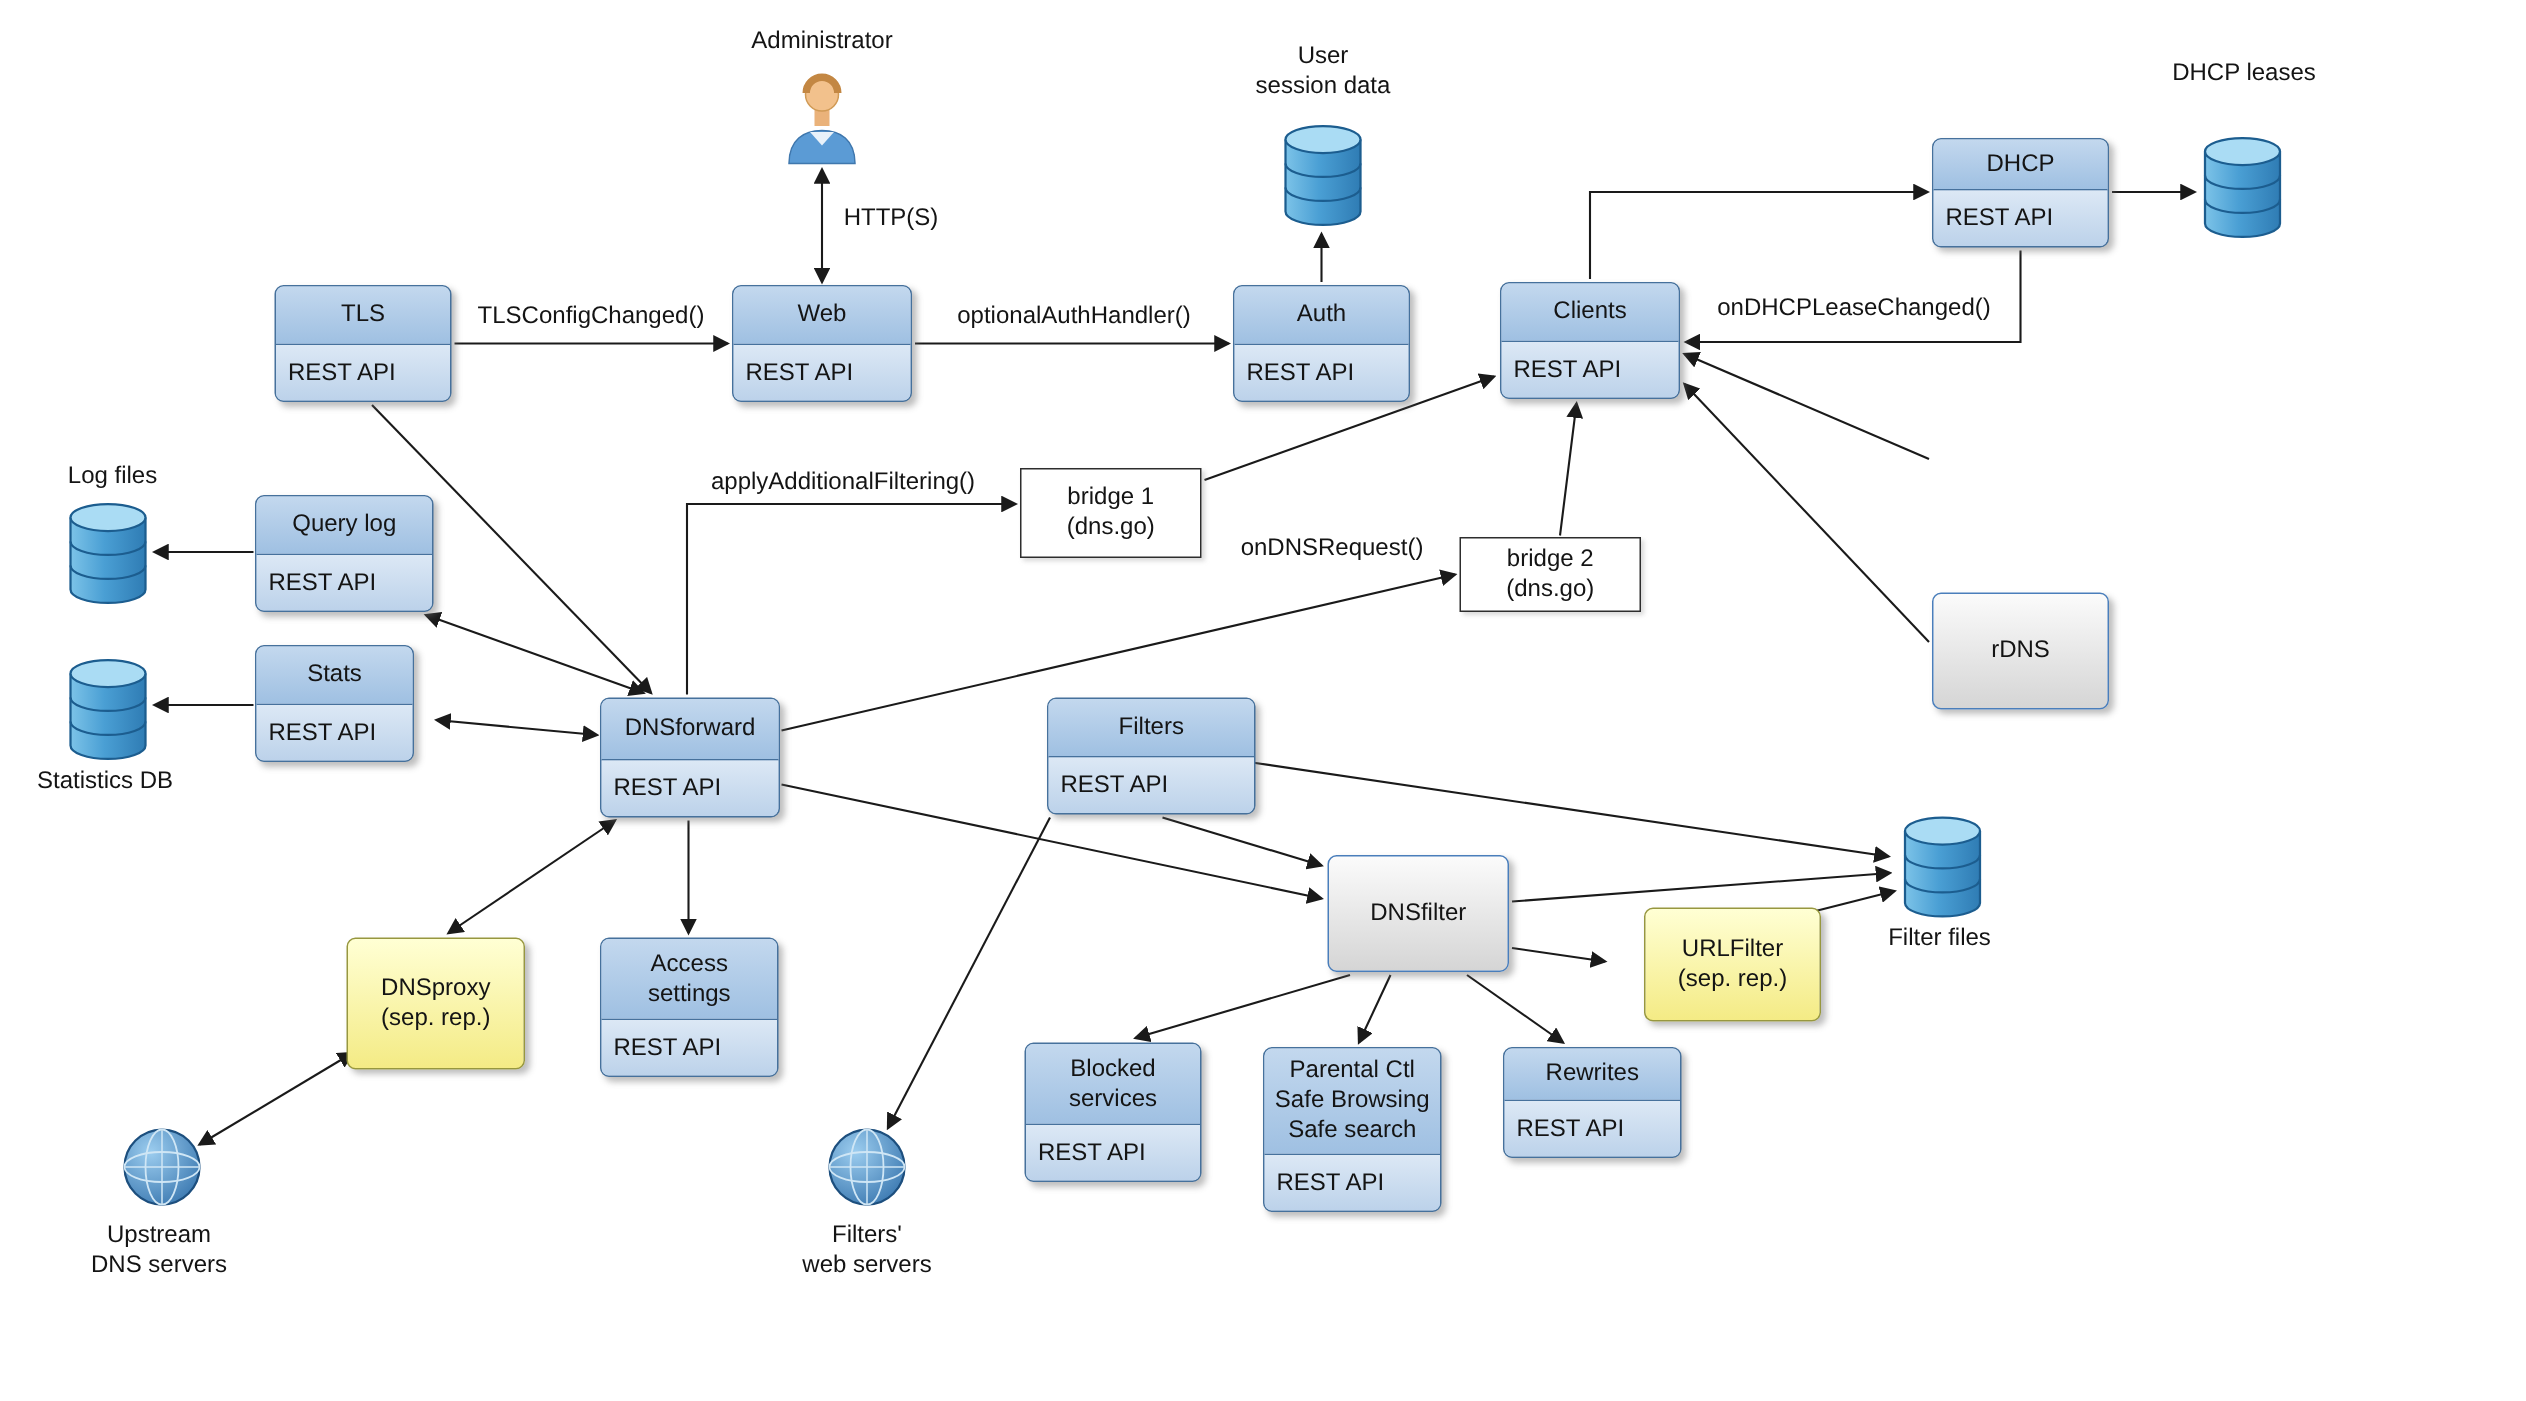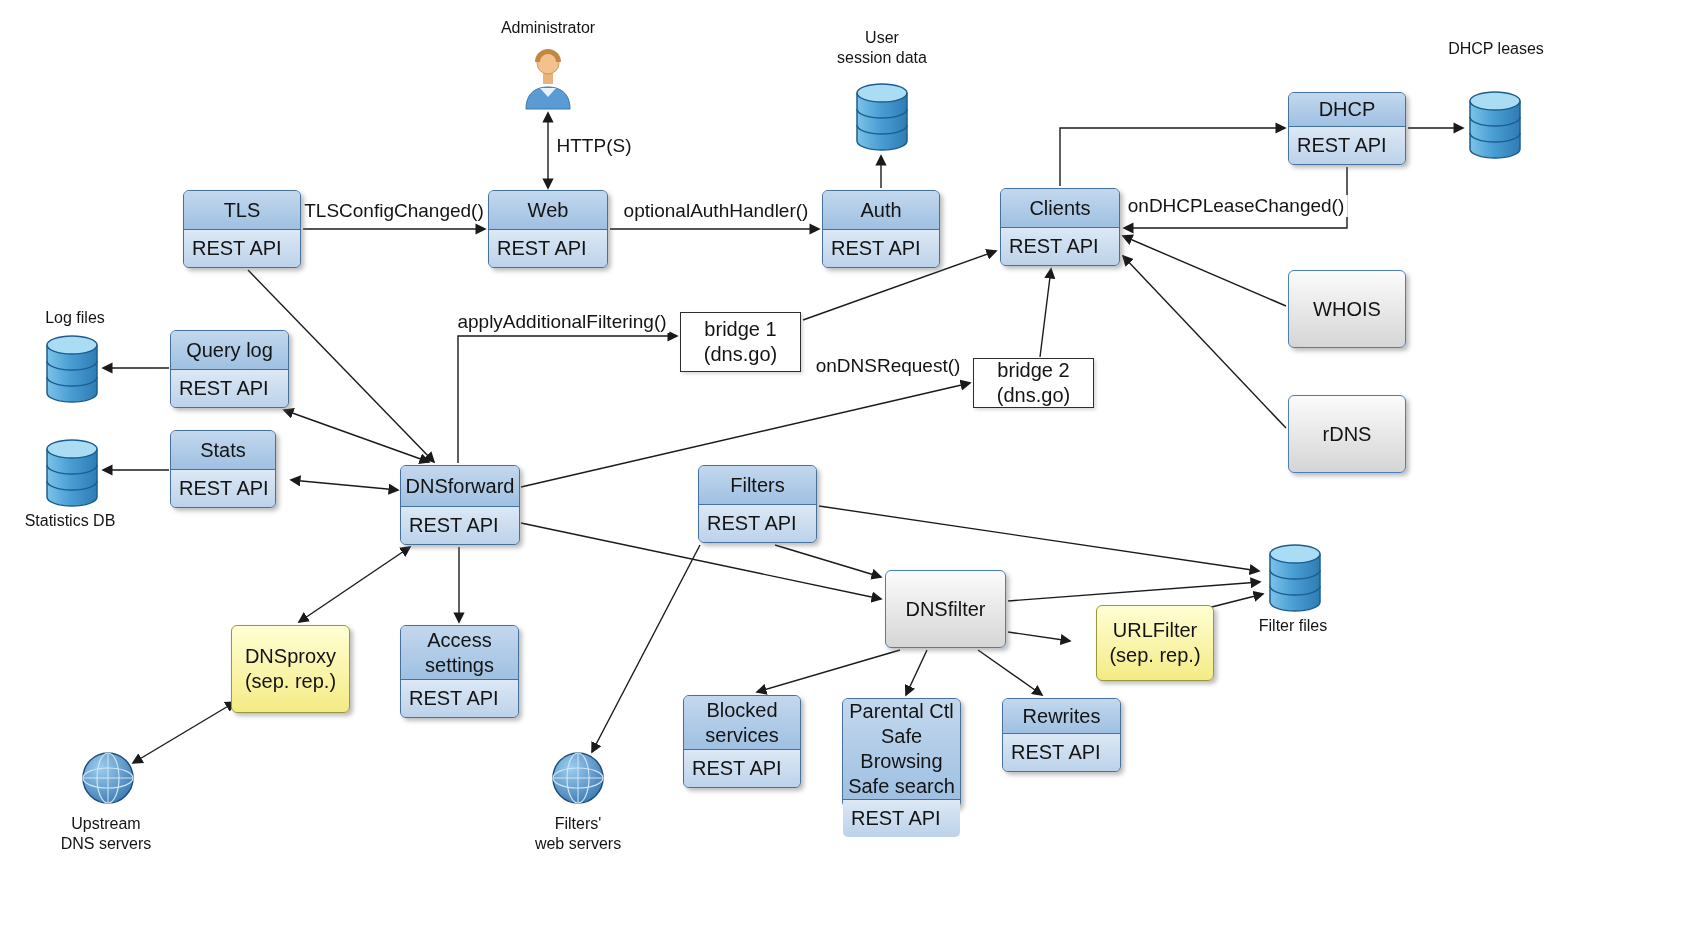--- a/index.html
+++ b/index.html
@@ -5,21 +5,21 @@
   html,body{margin:0;padding:0;background:#fff;}
   .canvas{
     position:relative;width:1684px;height:934px;background:#ffffff;
     font-family:"Liberation Sans",sans-serif;color:#141414;overflow:hidden;
   }
   svg.edges{position:absolute;left:0;top:0;}
   .node{
     position:absolute;display:flex;flex-direction:column;
     border:1px solid #46719c;border-radius:6px;
     box-shadow:3px 3px 4px rgba(110,110,110,.45);
-    font-size:20px;line-height:1.25;background:#c9dbef;box-sizing:border-box;
+    font-size:16px;line-height:1.25;background:#c9dbef;box-sizing:border-box;
   }
   .node .ntitle{
     flex:1;display:flex;align-items:center;justify-content:center;text-align:center;
     background:linear-gradient(180deg,#c3d8ee,#9fc0e2);border-radius:5px 5px 0 0;
   }
   .node .nrest{
     flex:0 0 37px;display:flex;align-items:center;padding-left:8px;
     border-top:1px solid #46719c;background:linear-gradient(180deg,#dce8f5,#bcd2ea);
     border-radius:0 0 5px 5px;
     text-align:right;
@@ -36,21 +36,21 @@
     background:#ffffff;border:1px solid #2d2d2d;border-radius:0;
     box-shadow:2px 2px 3px rgba(150,150,150,.35);
     align-items:center;justify-content:center;text-align:center;
   }
   .lbl{
     position:absolute;transform:translate(-50%,-50%);
     font-size:16px;text-align:center;line-height:1.25;white-space:nowrap;
   }
   .elabel{
     position:absolute;transform:translate(-50%,-50%);
-    font-size:19px;white-space:nowrap;background:#ffffff;padding:0 3px;
+    font-size:16px;white-space:nowrap;background:#ffffff;padding:0 3px;
   }
   .icon{position:absolute;}
   .wrapnarrow{display:inline-block;width:80px;}
   .wrapnarrow2{display:inline-block;width:72px;}
 </style>
 </head>
 <body>
 
 <div class="canvas">
 
@@ -129,44 +129,41 @@
   <div class="node" style="left:1000px;top:188px;width:120px;height:78px">
     <div class="ntitle">Clients</div>
     <div class="nrest">REST API</div>
   </div>
 
   <div class="node" style="left:1288px;top:92px;width:118px;height:73px">
     <div class="ntitle">DHCP</div>
     <div class="nrest">REST API</div>
   </div>
 
-  <div class="node plain" style="left:1288px;top:270px;width:118px;height:78px">
-    <div>WHOIS</div>
-  </div>
 
   <div class="node plain" style="left:1288px;top:395px;width:118px;height:78px">
     <div>rDNS</div>
   </div>
 
   <div class="node" style="left:170px;top:330px;width:119px;height:78px">
     <div class="ntitle">Query log</div>
     <div class="nrest">REST API</div>
   </div>
 
   <div class="node" style="left:170px;top:430px;width:106px;height:78px">
     <div class="ntitle">Stats</div>
     <div class="nrest">REST API</div>
   </div>
 
   <div class="node" style="left:400px;top:465px;width:120px;height:80px">
     <div class="ntitle">DNSforward</div>
     <div class="nrest">REST API</div>
   </div>
 
-  <div class="node" style="left:698px;top:465px;width:119px;height:78px">
+  <div class="node" style="left:698px;top:465px;width:139px;height:78px">
     <div class="ntitle">Filters</div>
     <div class="nrest">REST API</div>
   </div>
 
   <div class="node bridge" style="left:680px;top:312px;width:121px;height:60px">
     <div>
       <div>bridge 1</div>
       <div>(dns.go)</div>
     </div>
   </div>

